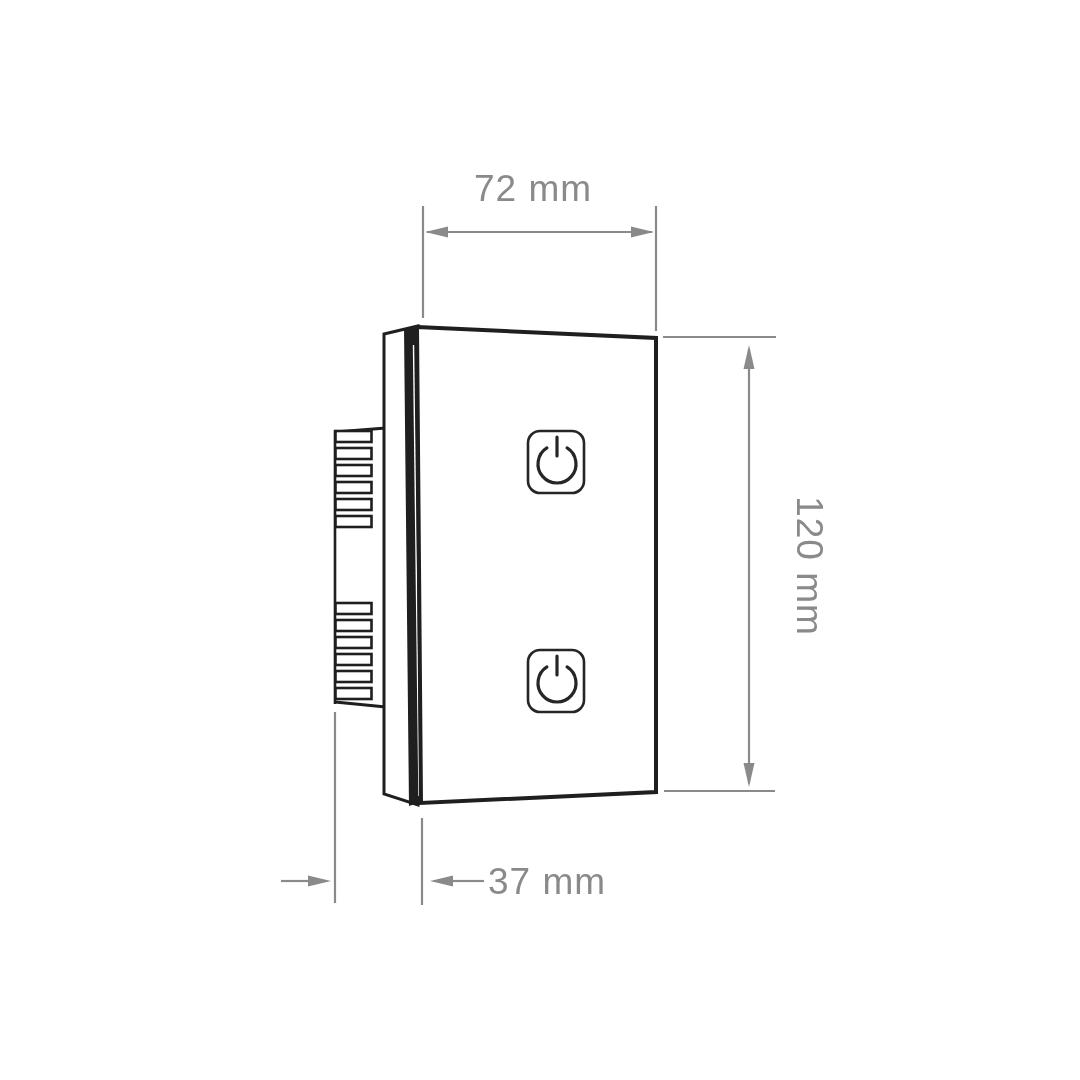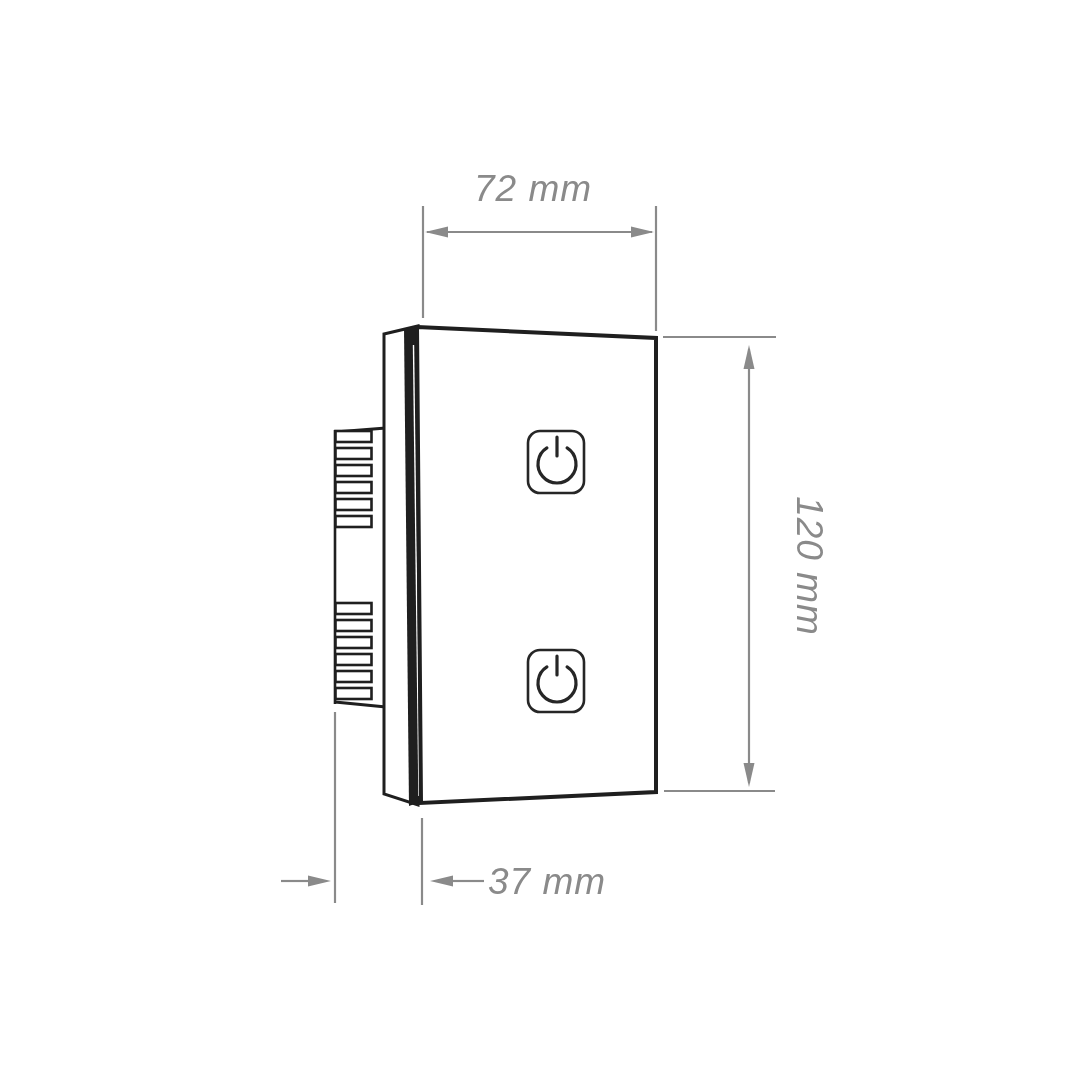--- a/index.html
+++ b/index.html
@@ -7,21 +7,20 @@
     padding: 0;
     background: #ffffff;
   }
   .stage {
     position: relative;
     width: 1080px;
     height: 1080px;
     background: #ffffff;
     overflow: hidden;
     font-family: "Liberation Sans", sans-serif;
-    font-style: italic;
   }
   svg { display: block; }
   text.dim-label {
     font-family: "Liberation Sans", sans-serif;
     font-size: 37px;
     fill: #8a8a8a;
     letter-spacing: 1px;
   }
 </style>
 </head>

